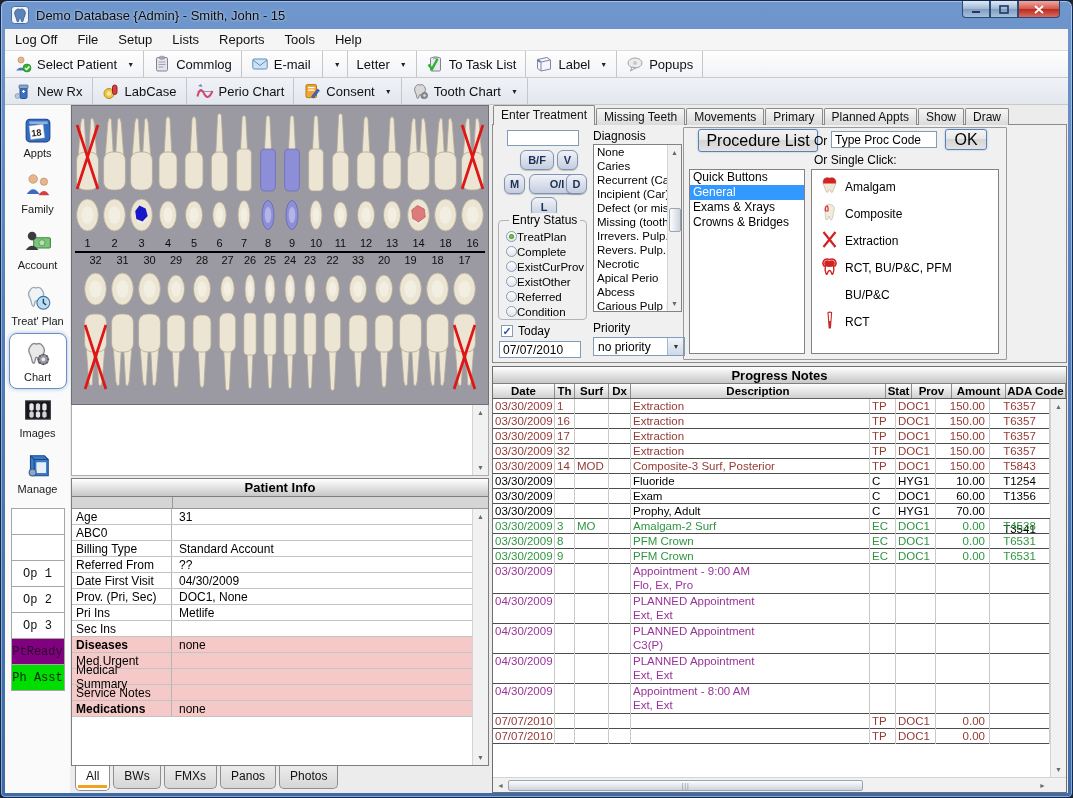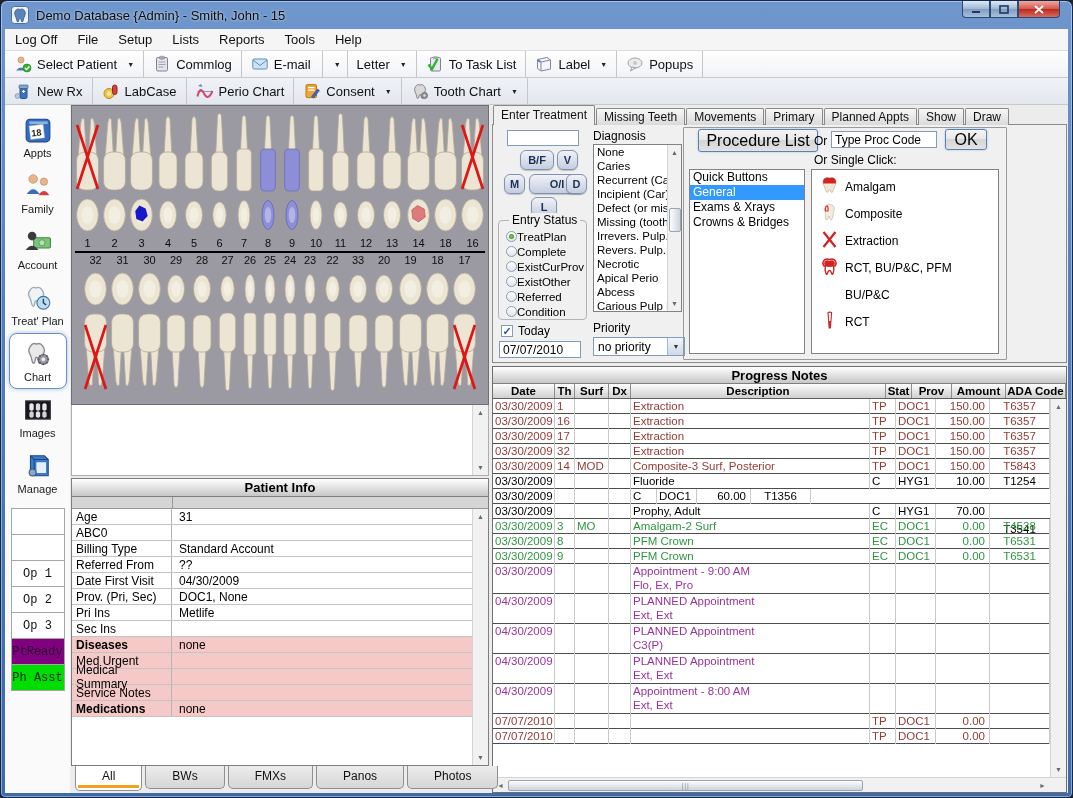--- a/index.html
+++ b/index.html
@@ -57,21 +57,21 @@
   .pi-sub{height:12px;flex:none;background:#d5d5d5;border-bottom:1px solid #979797;position:relative;}
   .pi-sub::after{content:"";position:absolute;left:100px;top:0;bottom:0;width:1px;background:#9a9a9a;}
   .pi-body{flex:1;display:flex;min-height:0;}
   .pi-rows{flex:1;}
   .pi-row{height:16px;display:flex;align-items:stretch;border-bottom:1px solid #c3c3c3;font-size:12px;color:#000;}
   .pi-row.pink{background:#f6c9c9;}
   .pi-label{width:100px;flex:none;padding-left:4px;border-right:1px solid #b5b5b5;display:flex;align-items:center;}
   .pi-val{flex:1;padding-left:7px;display:flex;align-items:center;}
   
   .bottom-tabs{height:27px;flex:none;display:flex;align-items:flex-start;padding-left:4px;background:#ececec;}
-  .btab{padding:3px 26px 5px;border:1px solid #8f8f8f;border-top:none;border-radius:0 0 5px 5px;
+  .btab{padding:3px 10px 5px;border:1px solid #8f8f8f;border-top:none;border-radius:0 0 5px 5px;
     background:linear-gradient(#ececec,#d6d6d6);font-size:12px;color:#111;margin-right:3px;position:relative;}
   .btab.sel{background:#fff;padding-bottom:7px;}
   .btab.sel::after{content:"";position:absolute;left:2px;right:2px;bottom:2px;height:3px;background:#f2a123;}
 
   
   .right{flex:1;display:flex;flex-direction:column;margin-left:3px;margin-right:1px;min-width:0;}
   .tabstrip{height:20px;flex:none;display:flex;align-items:flex-end;padding-left:1px;position:relative;z-index:2;}
   .rtab{height:17px;line-height:16px;padding:0 7px;font-size:12px;color:#111;border:1px solid #898989;border-bottom:none;
     border-radius:2px 2px 0 0;background:linear-gradient(#f7f7f7,#dadada);margin-right:1px;white-space:nowrap;}
   .rtab.sel{height:20px;line-height:19px;background:#f0f0f0;}
@@ -1077,20 +1077,21 @@
                   <span class="pn-cell " style="width:26px;height:15px;">C</span>
                   <span class="pn-cell " style="width:40px;height:15px;">HYG1</span>
                   <span class="pn-cell num" style="width:54px;height:15px;">10.00</span>
                   <span class="pn-cell ctr" style="width:60px;height:15px;">T1254</span>
                 </div>
                 <div class="pn-row" style="color:#000000;height:15px;">
                   <span class="pn-cell " style="width:62px;height:15px;">03/30/2009</span>
                   <span class="pn-cell " style="width:20px;height:15px;"></span>
                   <span class="pn-cell " style="width:34px;height:15px;"></span>
                   <span class="pn-cell " style="width:22px;height:15px;"></span>
+                  <span class="pn-cell " style="width:249px;flex:1;height:15px;">Exam</span>
                   <span class="pn-cell " style="width:26px;height:15px;">C</span>
                   <span class="pn-cell " style="width:40px;height:15px;">DOC1</span>
                   <span class="pn-cell num" style="width:54px;height:15px;">60.00</span>
                   <span class="pn-cell ctr" style="width:60px;height:15px;">T1356</span>
                 </div>
                 <div class="pn-row" style="color:#000000;height:15px;">
                   <span class="pn-cell " style="width:62px;height:15px;">03/30/2009</span>
                   <span class="pn-cell " style="width:20px;height:15px;"></span>
                   <span class="pn-cell " style="width:34px;height:15px;"></span>
                   <span class="pn-cell " style="width:22px;height:15px;"></span>

